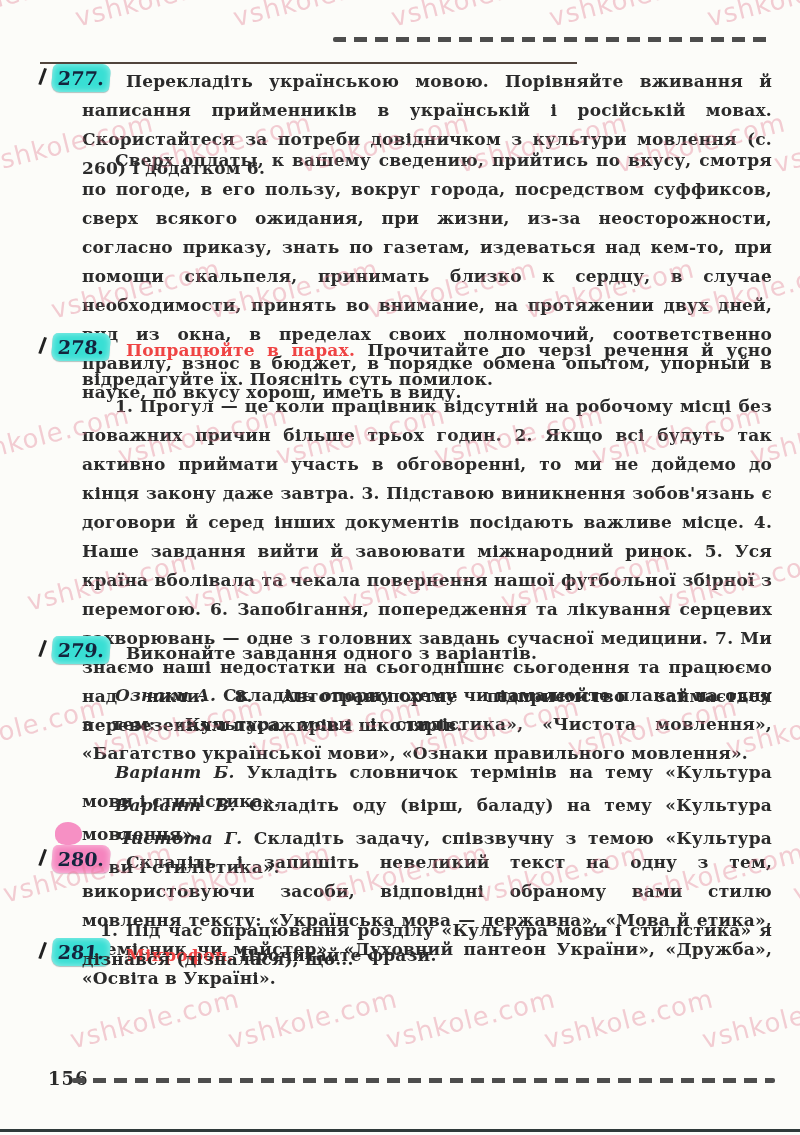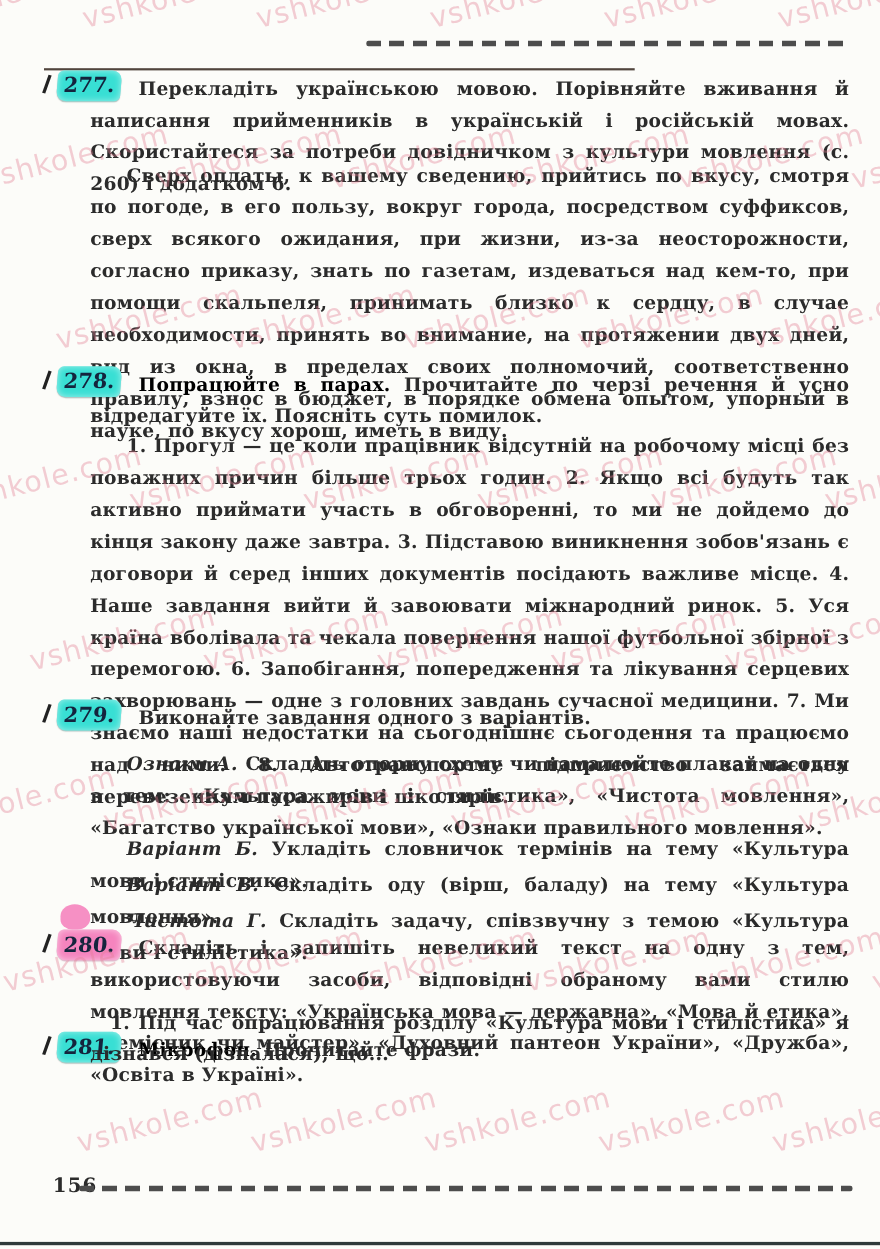--- a/index.html
+++ b/index.html
@@ -35,21 +35,21 @@
   .ftr-dash{left:72px;top:1078px;width:703px;height:5px;}
   
   .ex{position:absolute;left:82px;width:690px;z-index:2;}
   .ex p{margin:0;font-size:17px;line-height:29px;text-align:justify;
         font-weight:700;letter-spacing:.2px;}
   .intro{text-indent:44px;}
   .bodytext{text-indent:33px;}
   .variant{text-indent:33px;}
   .hang{text-indent:18px;}
   .vlabel{font-style:italic;font-weight:700;}
-  .tag{color:#000000;font-weight:700;}
+  .tag{color:#ef4444;font-weight:700;}
   
   .badge{
     position:absolute;left:-30px;top:-3px;
     min-width:58px;height:28px;padding:0 4px;box-sizing:border-box;
     display:flex;align-items:center;justify-content:center;
     background:#38dfd4;color:#14243d;
     font-size:19px;font-weight:700;
     border-radius:5px 9px 5px 9px;
     transform:skewX(-5deg);
     box-shadow:inset 0 0 7px rgba(255,255,255,.55),0 1px 1px rgba(0,60,60,.3);

